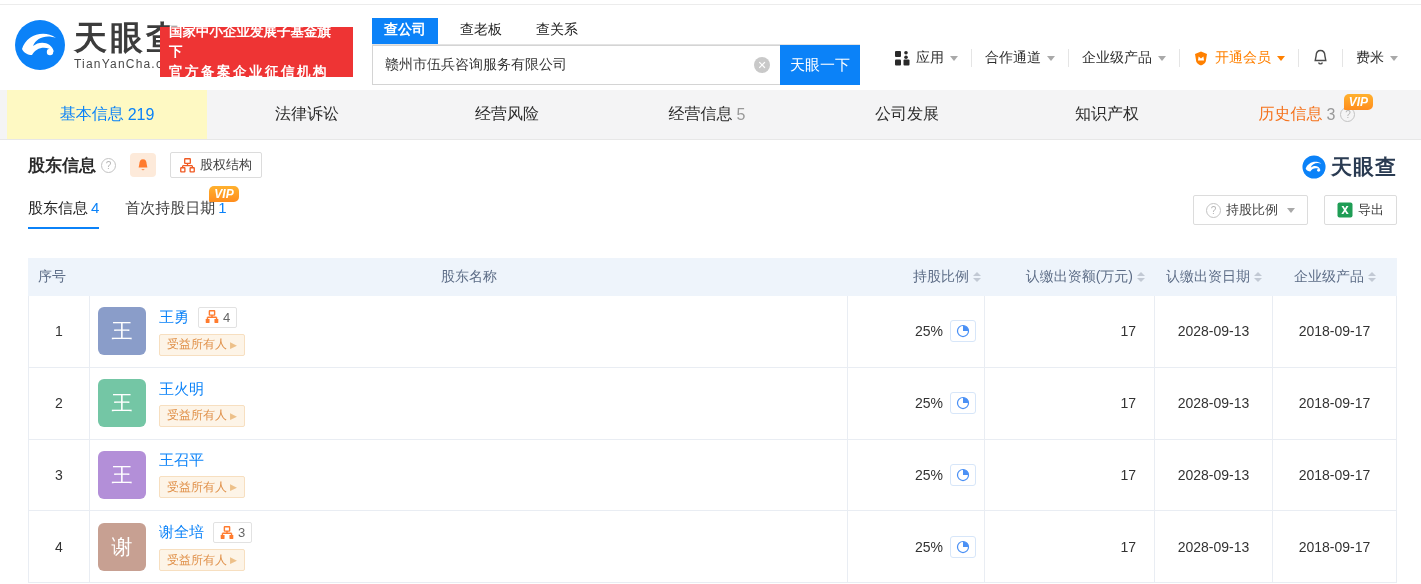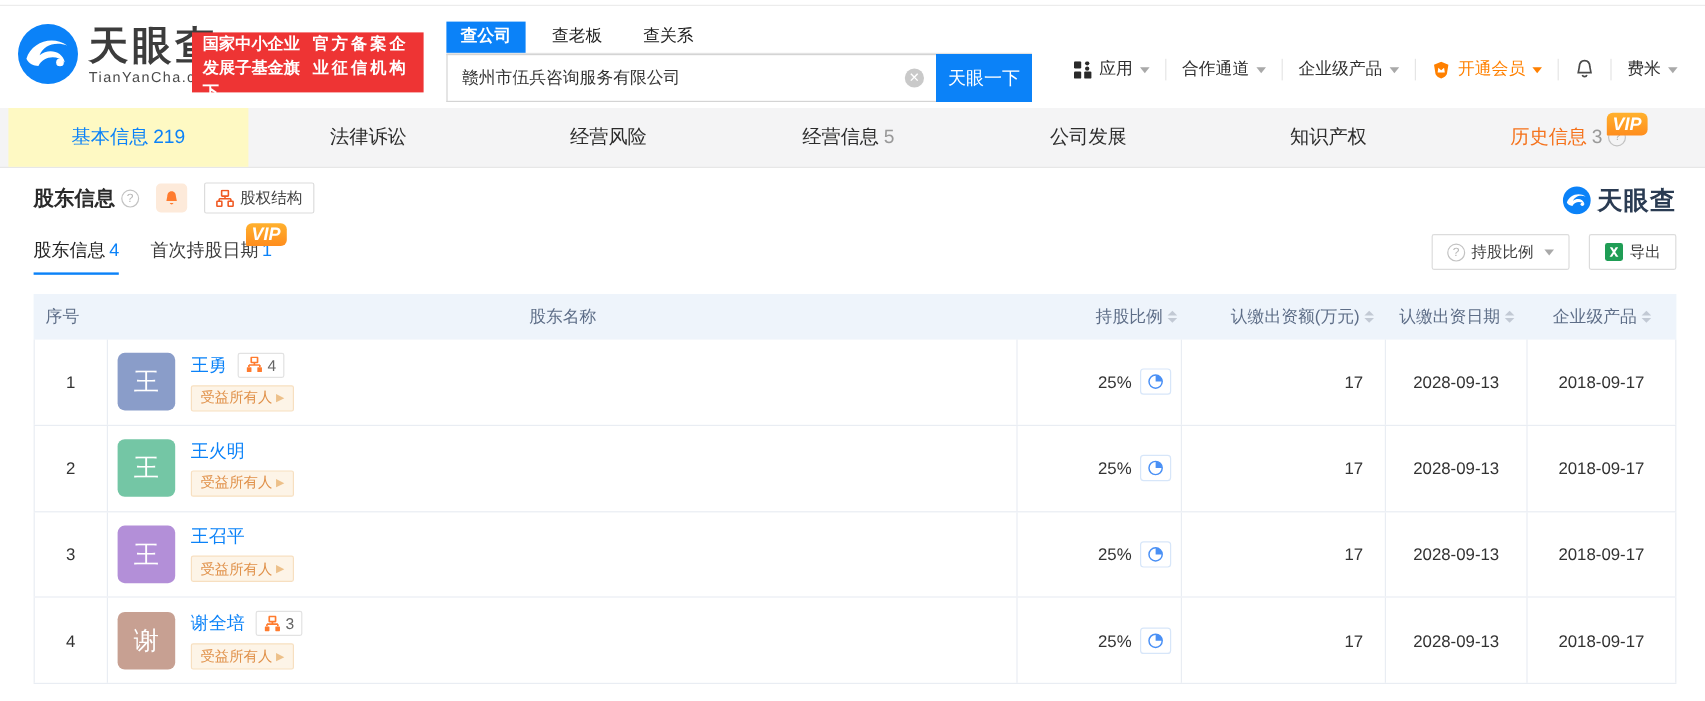--- a/index.html
+++ b/index.html
@@ -12,21 +12,21 @@
   .topline { top:4px; left:0; width:100%; height:1px; background:#ececec; }
 
   
   .header { top:5px; left:0; width:100%; height:85px; background:#fff; }
   .logo-wrap { top:14px; left:14px; display:flex; align-items:center; }
   .logo-swirl { width:52px; height:52px; }
   .logo-txt { margin-left:8px; display:flex; flex-direction:column; }
   .logo-name { font-size:33px; font-weight:bold; color:#3c3c3c; letter-spacing:3px; line-height:36px;}
   .logo-domain { font-size:12px; color:#4a4a4a; letter-spacing:1.2px; margin-top:1px; }
   .red-badge { top:22px; left:160px; width:193px; height:50px; background:#ee3434; color:#fff;
-    font-size:13.5px; font-weight:bold; display:flex; flex-direction:row; justify-content:center;
+    font-size:13.5px; font-weight:bold; display:flex; flex-direction:column; justify-content:center;
     padding:0 9px; line-height:20px; }
   .red-badge .l2 { letter-spacing:2.5px; }
 
   
   .search { top:13px; left:372px; width:488px; }
   .search-tabs { display:flex; align-items:flex-end; border-bottom:1px solid #e3e3e3; }
   .stab { font-size:14px; color:#222; padding:3px 12px 5px; cursor:pointer; }
   .stab.active { background:#0b82f8; color:#fff; font-weight:bold; }
   .stab + .stab { margin-left:10px; }
   .search-row { display:flex; margin-top:0; }
@@ -52,21 +52,21 @@
 
   
   .tabbar { top:90px; left:0; width:100%; height:50px; background:#f4f4f5;
     border-bottom:1px solid #e7e7e7; display:flex; padding-left:7px; }
   .mtab { width:200px; height:100%; display:flex; align-items:center; justify-content:center;
     font-size:16px; color:#2c2c2c; cursor:pointer; position:relative; }
   .mtab .cnt { font-size:16px; margin-left:4px; color:#999; }
   .mtab.active { background:#fef9c3; color:#0b82f8; font-weight:normal; }
   .mtab.active .cnt { color:#0b82f8; }
   .mtab.history { color:#f5721c; }
-  .vip-badge { background:linear-gradient(#ffb12e,#ff8d1d); color:#fff; font-size:15px;
+  .vip-badge { background:linear-gradient(#ffb12e,#ff8d1d); color:#fff; font-size:12px;
     font-style:italic; font-weight:bold; padding:1px 5px; border-radius:5px 5px 5px 1px; }
   .mtab .vip-badge { position:absolute; top:4px; right:34px; }
   .qmark { display:inline-block; width:15px; height:15px; border:1px solid #c3c3c3; border-radius:50%;
     color:#b5b5b5; font-size:10px; line-height:13px; text-align:center; margin-left:5px; }
 
   
   .sec-head { top:152px; left:28px; display:flex; align-items:center; }
   .sec-title { font-size:17px; font-weight:bold; color:#2a2a2a; }
   .bell-btn { margin-left:14px; width:26px; height:24px; background:#fdeada; border-radius:4px;
     display:flex; align-items:center; justify-content:center; cursor:pointer; }
@@ -82,21 +82,21 @@
   .subtab.active { color:#222; border-bottom:2px solid #0b82f8; }
   .subtab + .subtab { margin-left:26px; }
   .subtab .vip-badge { position:absolute; top:-13px; right:-12px; }
   .tools { top:195px; right:24px; display:flex; }
   .tool-btn { height:30px; border:1px solid #dcdcdc; border-radius:2px; background:#fff;
     display:flex; align-items:center; font-size:13px; color:#3f3f3f; cursor:pointer; padding:0 12px; gap:5px;}
   .tool-btn + .tool-btn { margin-left:16px; }
   .tool-btn .caret { margin-left:4px; }
 
   
-  .table { top:245px; left:28px; width:1369px; }
+  .table { top:258px; left:28px; width:1369px; }
   .thead { display:flex; height:38px; background:#eef4fb; align-items:center; }
   .th { font-size:14px; color:#5d6d87; display:flex; align-items:center; }
   .trow { display:flex; height:71.75px; border-bottom:1px solid #e9edf3; }
   .td { border-right:1px solid #e9edf3; display:flex; align-items:center; font-size:14px; color:#333; }
   .td.first { border-left:1px solid #e9edf3; }
   .c0 { width:62px; justify-content:center; }
   .c1 { width:758px; }
   .c2 { width:137px; justify-content:flex-end; padding-right:8px; }
   .c3 { width:170px; justify-content:flex-end; padding-right:18px; }
   .c4 { width:118px; justify-content:center; }

